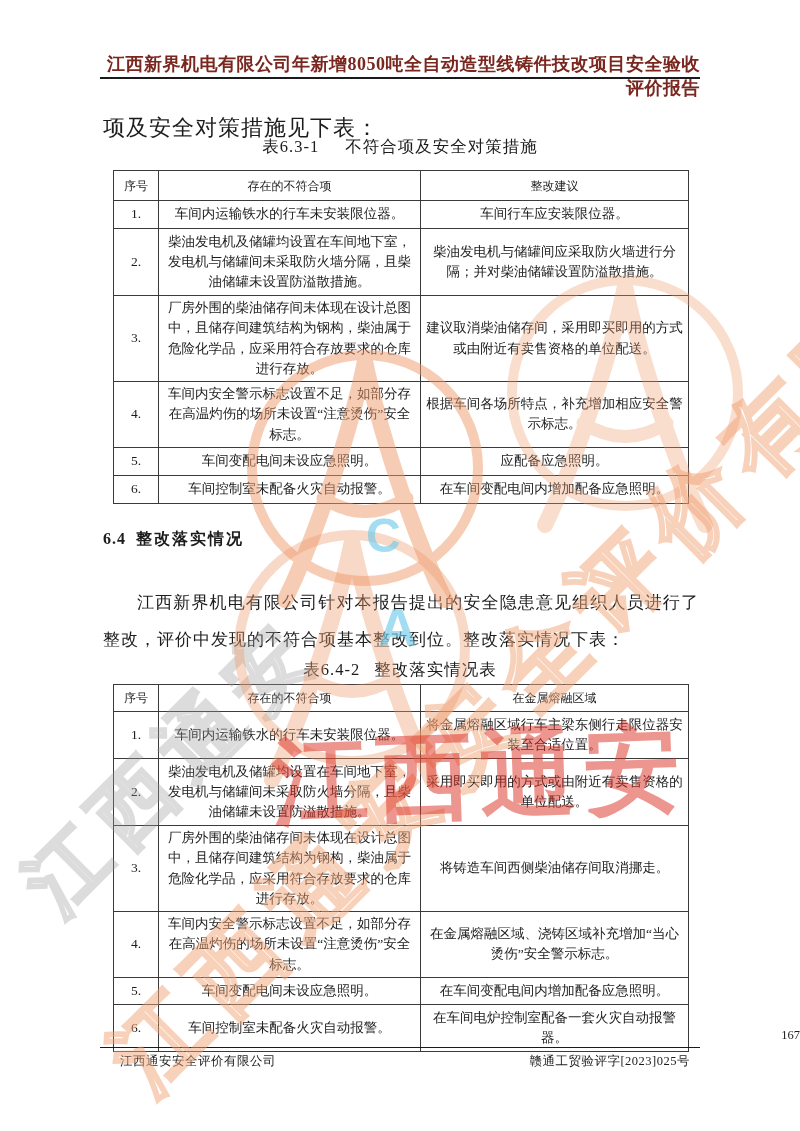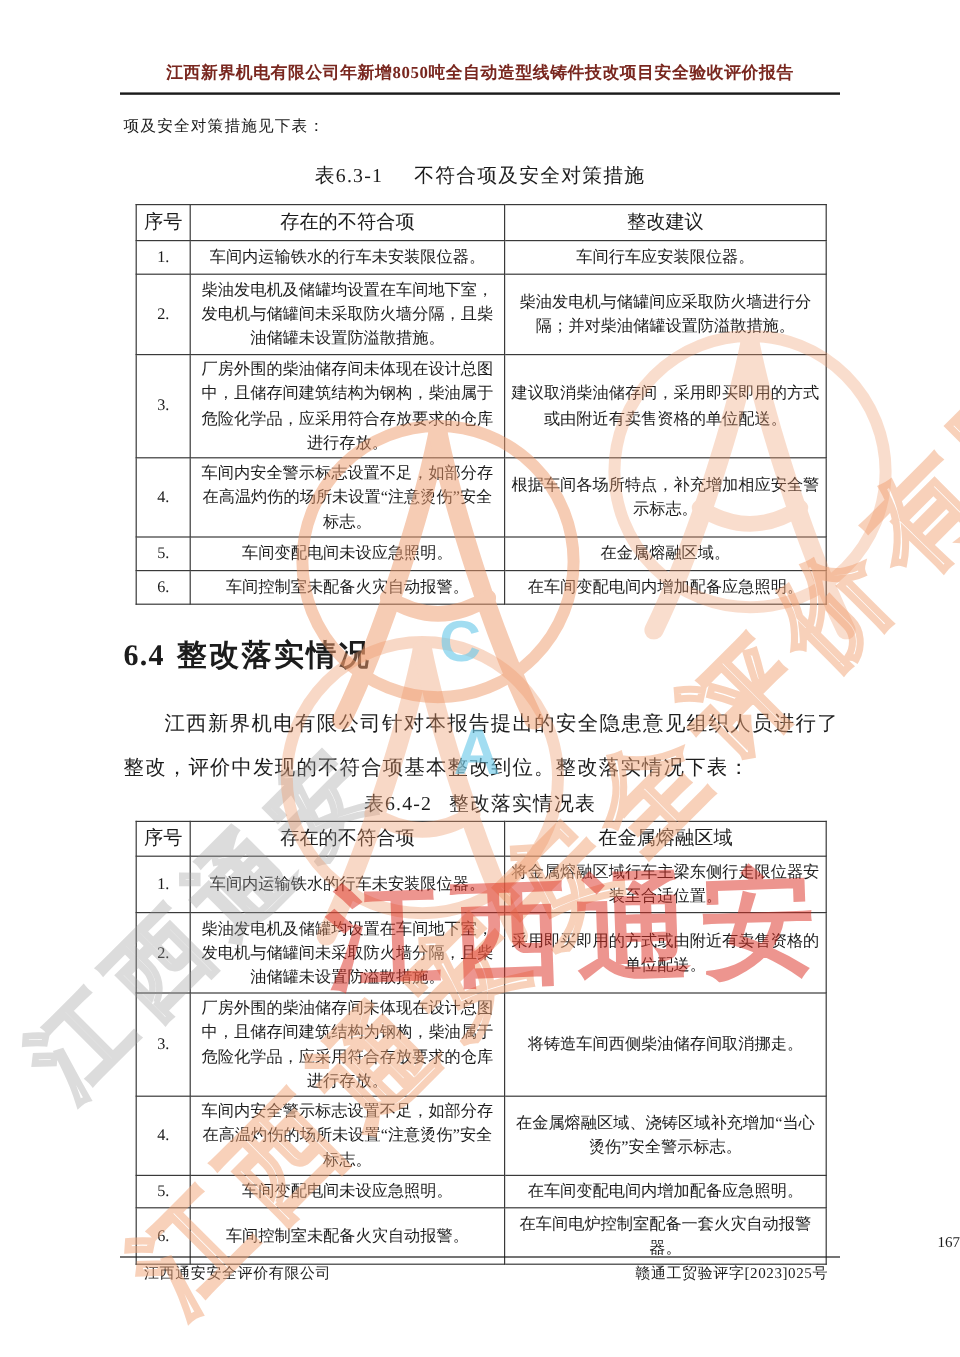--- a/index.html
+++ b/index.html
@@ -8,43 +8,43 @@
     width:800px;height:1131px;
     margin:0 auto;
     background:#ffffff;
     overflow:hidden;
     font-family:"Liberation Serif","DejaVu Serif",serif;
     color:#1c1c1c;
   }
   
   .doc-header{
     position:absolute;top:52px;left:100px;right:100px;
-    text-align:center;font-size:14px;letter-spacing:0.5px;
+    text-align:right;font-size:18px;letter-spacing:0.5px;
     color:#79271f;font-weight:bold;
   }
   .doc-header-rule{
     position:absolute;top:77px;left:100px;right:100px;
     border-top:2px solid #1a1a1a;height:0;
   }
   
   .intro-text{
-    position:absolute;top:96px;left:103px;right:103px;
-    font-size:13px;letter-spacing:1px;
+    position:absolute;top:113px;left:103px;right:103px;
+    font-size:22px;letter-spacing:1px;
   }
   .table-caption{
     position:absolute;left:0;right:0;text-align:center;
     font-size:16.5px;letter-spacing:1px;
   }
   .caption-1{top:136px;}
   .caption-2{top:659px;}
   .caption-label-1{margin-right:26px;}
   .caption-label-2{margin-right:14px;}
   .section-heading{
     position:absolute;top:529px;left:103px;
-    font-size:25px;font-weight:bold;letter-spacing:2px;
+    font-size:16px;font-weight:bold;letter-spacing:2px;
   }
   .section-heading .sec-num{margin-right:10px;letter-spacing:1px;}
   .body-paragraph{
     position:absolute;top:584px;left:103px;width:596px;
     font-size:17px;line-height:37px;letter-spacing:1px;
     text-indent:2em;text-align:justify;
   }
   
   .data-table{
     position:absolute;left:113px;width:575px;
@@ -52,21 +52,21 @@
     font-size:13.5px;
   }
   .t1{top:170px;}
   .t2{top:684px;}
   .data-table td,.data-table th{
     border:1px solid #3a3a3a;
     text-align:center;vertical-align:middle;
     padding:2px 5px;line-height:1.5;
     font-weight:normal;
   }
-  .data-table th{font-size:16px;}
+  .data-table th{font-size:12px;}
   .col-seq{width:45px;}
   .col-issue{width:262px;}
   .col-fix{width:268px;}
   .t1 .rh-head{height:30px;} .t1 .rh-1{height:28px;} .t1 .rh-2{height:67px;}
   .t1 .rh-3{height:80px;}  .t1 .rh-4{height:62px;} .t1 .rh-5{height:28px;}
   .t1 .rh-6{height:28px;}
   .t2 .rh-head{height:27px;} .t2 .rh-1{height:47px;} .t2 .rh-2{height:67px;}
   .t2 .rh-3{height:67px;}  .t2 .rh-4{height:47px;} .t2 .rh-5{height:27px;}
   .t2 .rh-6{height:47px;}
   
@@ -201,21 +201,21 @@
           <td>建议取消柴油储存间，采用即买即用的方式或由附近有卖售资格的单位配送。</td>
         </tr>
         <tr class="rh-4">
           <td>4.</td>
           <td>车间内安全警示标志设置不足，如部分存在高温灼伤的场所未设置“注意烫伤”安全标志。</td>
           <td>根据车间各场所特点，补充增加相应安全警示标志。</td>
         </tr>
         <tr class="rh-5">
           <td>5.</td>
           <td>车间变配电间未设应急照明。</td>
-          <td>在金属熔融区域。</td>
+          <td>应配备应急照明。</td>
         </tr>
         <tr class="rh-6">
           <td>6.</td>
           <td>车间控制室未配备火灾自动报警。</td>
           <td>在车间变配电间内增加配备应急照明。</td>
         </tr>
       </tbody>
     </table>
 
     <div class="section-heading">

